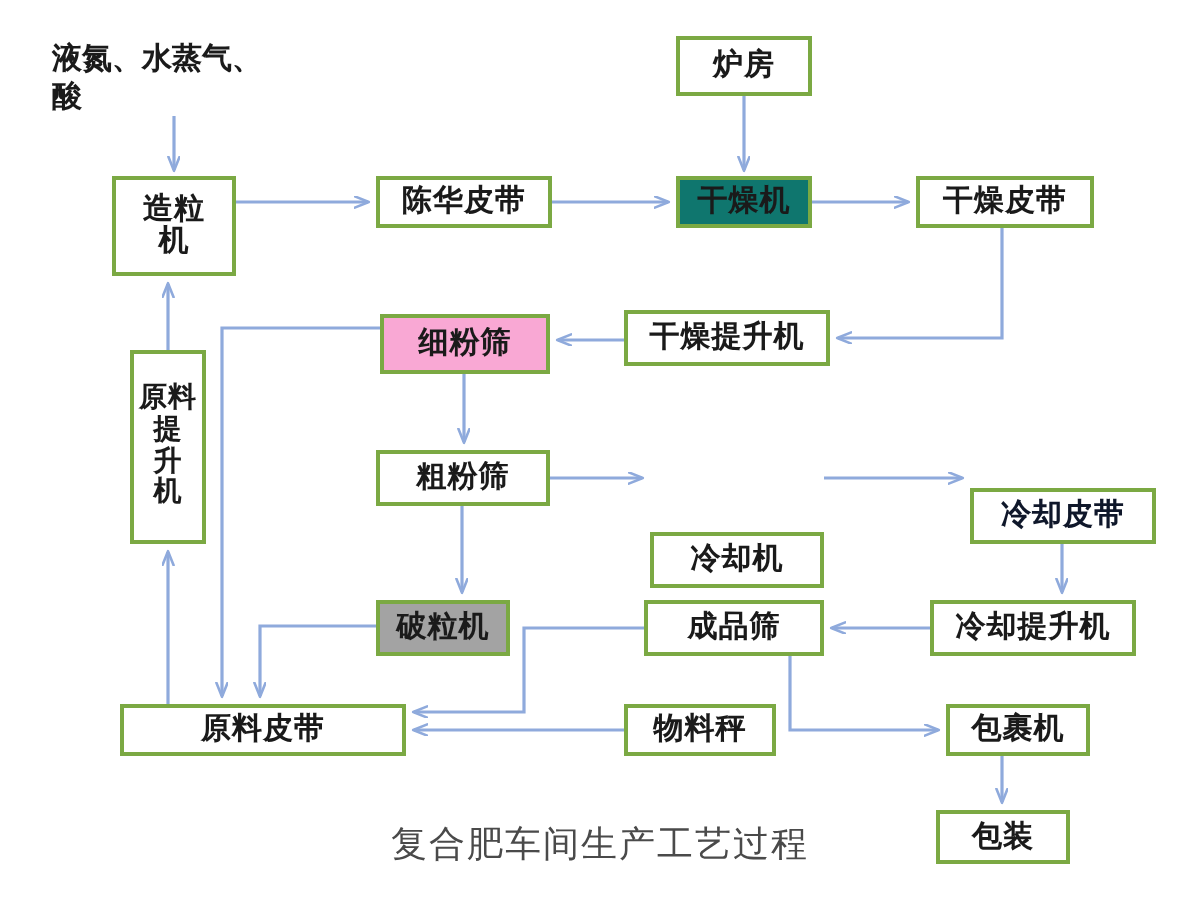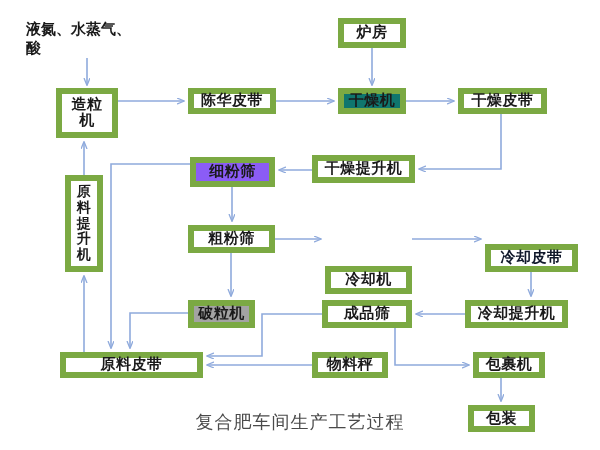--- a/index.html
+++ b/index.html
@@ -25,21 +25,21 @@
     position: absolute;
     left: 0;
     top: 0;
     width: 600px;
     height: 450px;
     pointer-events: none;
   }
   .node {
     position: absolute;
     box-sizing: border-box;
-    border: 6px solid #ef4444;
+    border: 2px solid #ef4444;
     background: #ffffff;
     color: #1a1a1a;
     display: flex;
     align-items: center;
     justify-content: center;
     text-align: center;
     font-weight: bold;
     font-size: 15px;
     line-height: 1.05;
     letter-spacing: 0.5px;
@@ -108,21 +108,21 @@
   <div class="free-label" style="left:26px; top:20px;">液氮、水蒸气、
 酸</div>
 
   <div id="nodes-group">
       <div class="node" style="left: 56px; top: 88px; width: 62px; height: 50px; border-color: rgb(123, 169, 67); background: rgb(255, 255, 255); color: rgb(26, 26, 26);">造粒
 机</div>
       <div class="node" style="left: 188px; top: 88px; width: 88px; height: 26px; border-color: rgb(123, 169, 67); background: rgb(255, 255, 255); color: rgb(26, 26, 26);">陈华皮带</div>
       <div class="node" style="left: 338px; top: 18px; width: 68px; height: 30px; border-color: rgb(123, 169, 67); background: rgb(255, 255, 255); color: rgb(26, 26, 26);">炉房</div>
       <div class="node" style="left: 338px; top: 88px; width: 68px; height: 26px; border-color: rgb(123, 169, 67); background: #0f766e; color: rgb(26, 26, 26);">干燥机</div>
       <div class="node" style="left: 458px; top: 88px; width: 89px; height: 26px; border-color: rgb(123, 169, 67); background: rgb(255, 255, 255); color: rgb(26, 26, 26);">干燥皮带</div>
-      <div class="node" style="left: 190px; top: 157px; width: 85px; height: 30px; border-color: rgb(123, 169, 67); background: #8b5cf6; color: rgb(26, 26, 26);">细粉筛</div>
+      <div class="node" style="left: 190px; top: 157px; width: 85px; height: 30px; border-color: rgb(123, 169, 67); background: #f9a8d4; color: rgb(26, 26, 26);">细粉筛</div>
       <div class="node" style="left: 312px; top: 155px; width: 103px; height: 28px; border-color: rgb(123, 169, 67); background: rgb(255, 255, 255); color: rgb(26, 26, 26); font-size: 15px;">干燥提升机</div>
       <div class="node vertical" style="left: 65px; top: 175px; width: 38px; height: 97px; border-color: rgb(123, 169, 67); background: rgb(255, 255, 255); color: rgb(26, 26, 26); font-size: 14px;">原料
 提
 升
 机</div>
       <div class="node" style="left: 188px; top: 225px; width: 87px; height: 28px; border-color: rgb(123, 169, 67); background: rgb(255, 255, 255); color: rgb(26, 26, 26);">粗粉筛</div>
       <div class="node" style="left: 325px; top: 225px; width: 87px; height: 28px; border-color: rgb(123, 169, 67); background: rgb(255, 255, 255); color: rgb(26, 26, 26); margin-top: 41px;">冷却机</div>
       <div class="node" style="left: 485px; top: 225px; width: 93px; height: 28px; border-color: rgb(123, 169, 67); background: rgb(255, 255, 255); color: #0f172a; margin-top: 19px;">冷却皮带</div>
       <div class="node" style="left: 188px; top: 300px; width: 67px; height: 28px; border-color: rgb(123, 169, 67); background: #a3a3a3; color: rgb(26, 26, 26);">破粒机</div>
       <div class="node" style="left: 322px; top: 300px; width: 90px; height: 28px; border-color: rgb(123, 169, 67); background: rgb(255, 255, 255); color: rgb(26, 26, 26);">成品筛</div>

